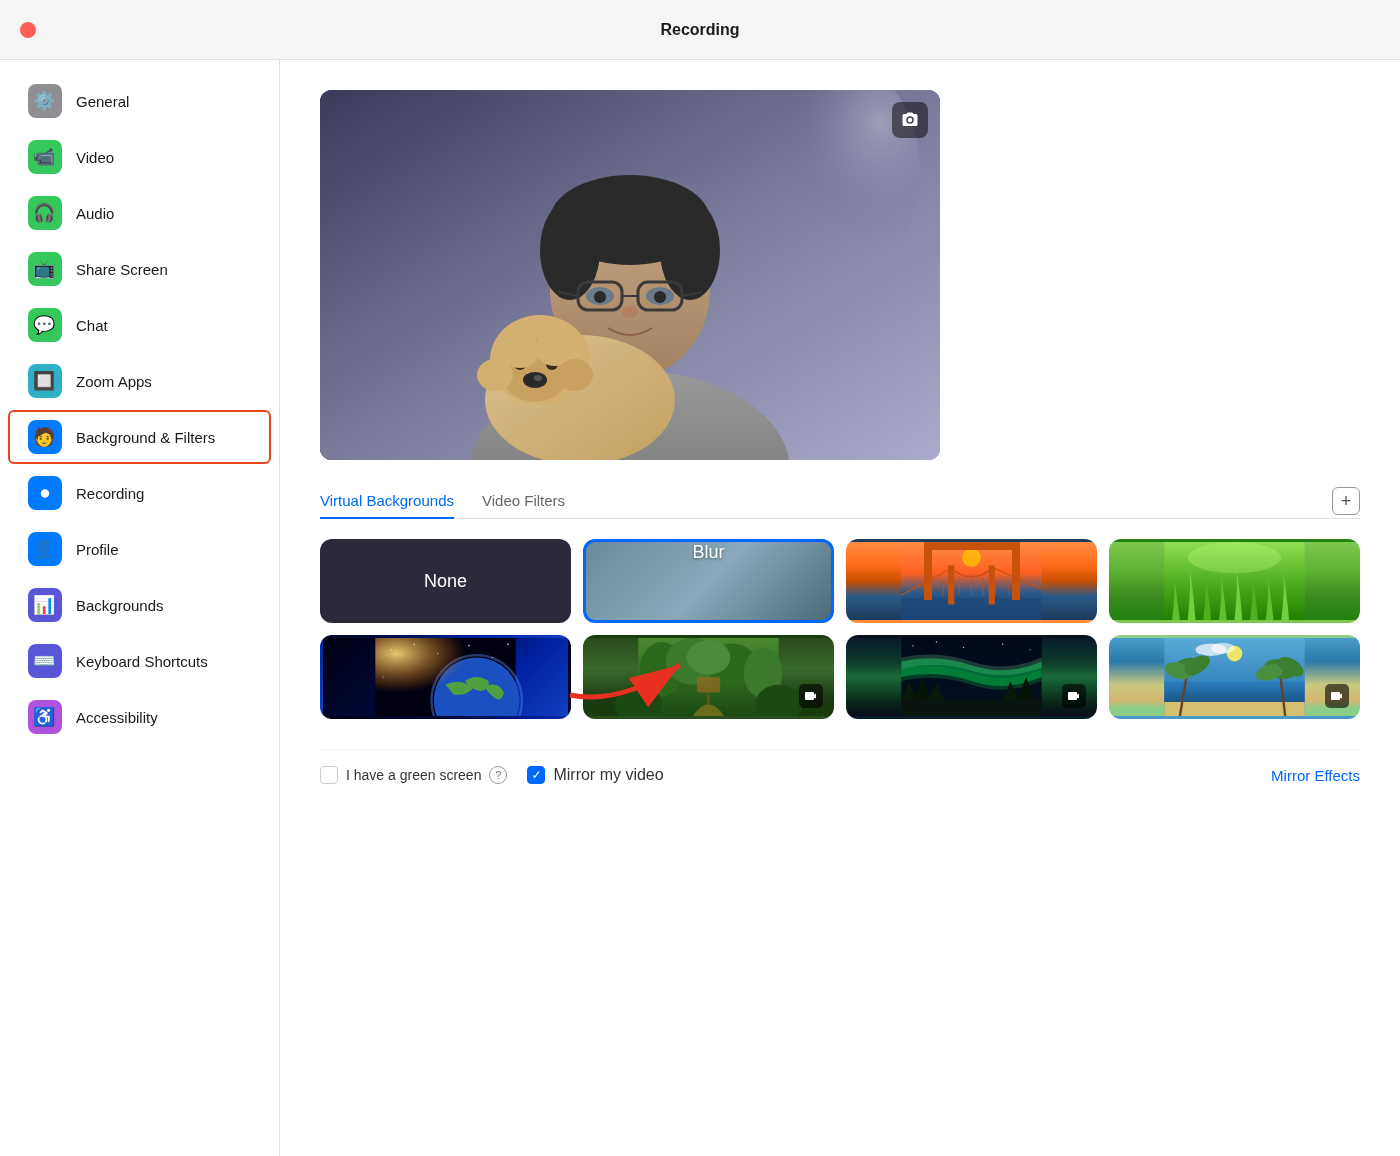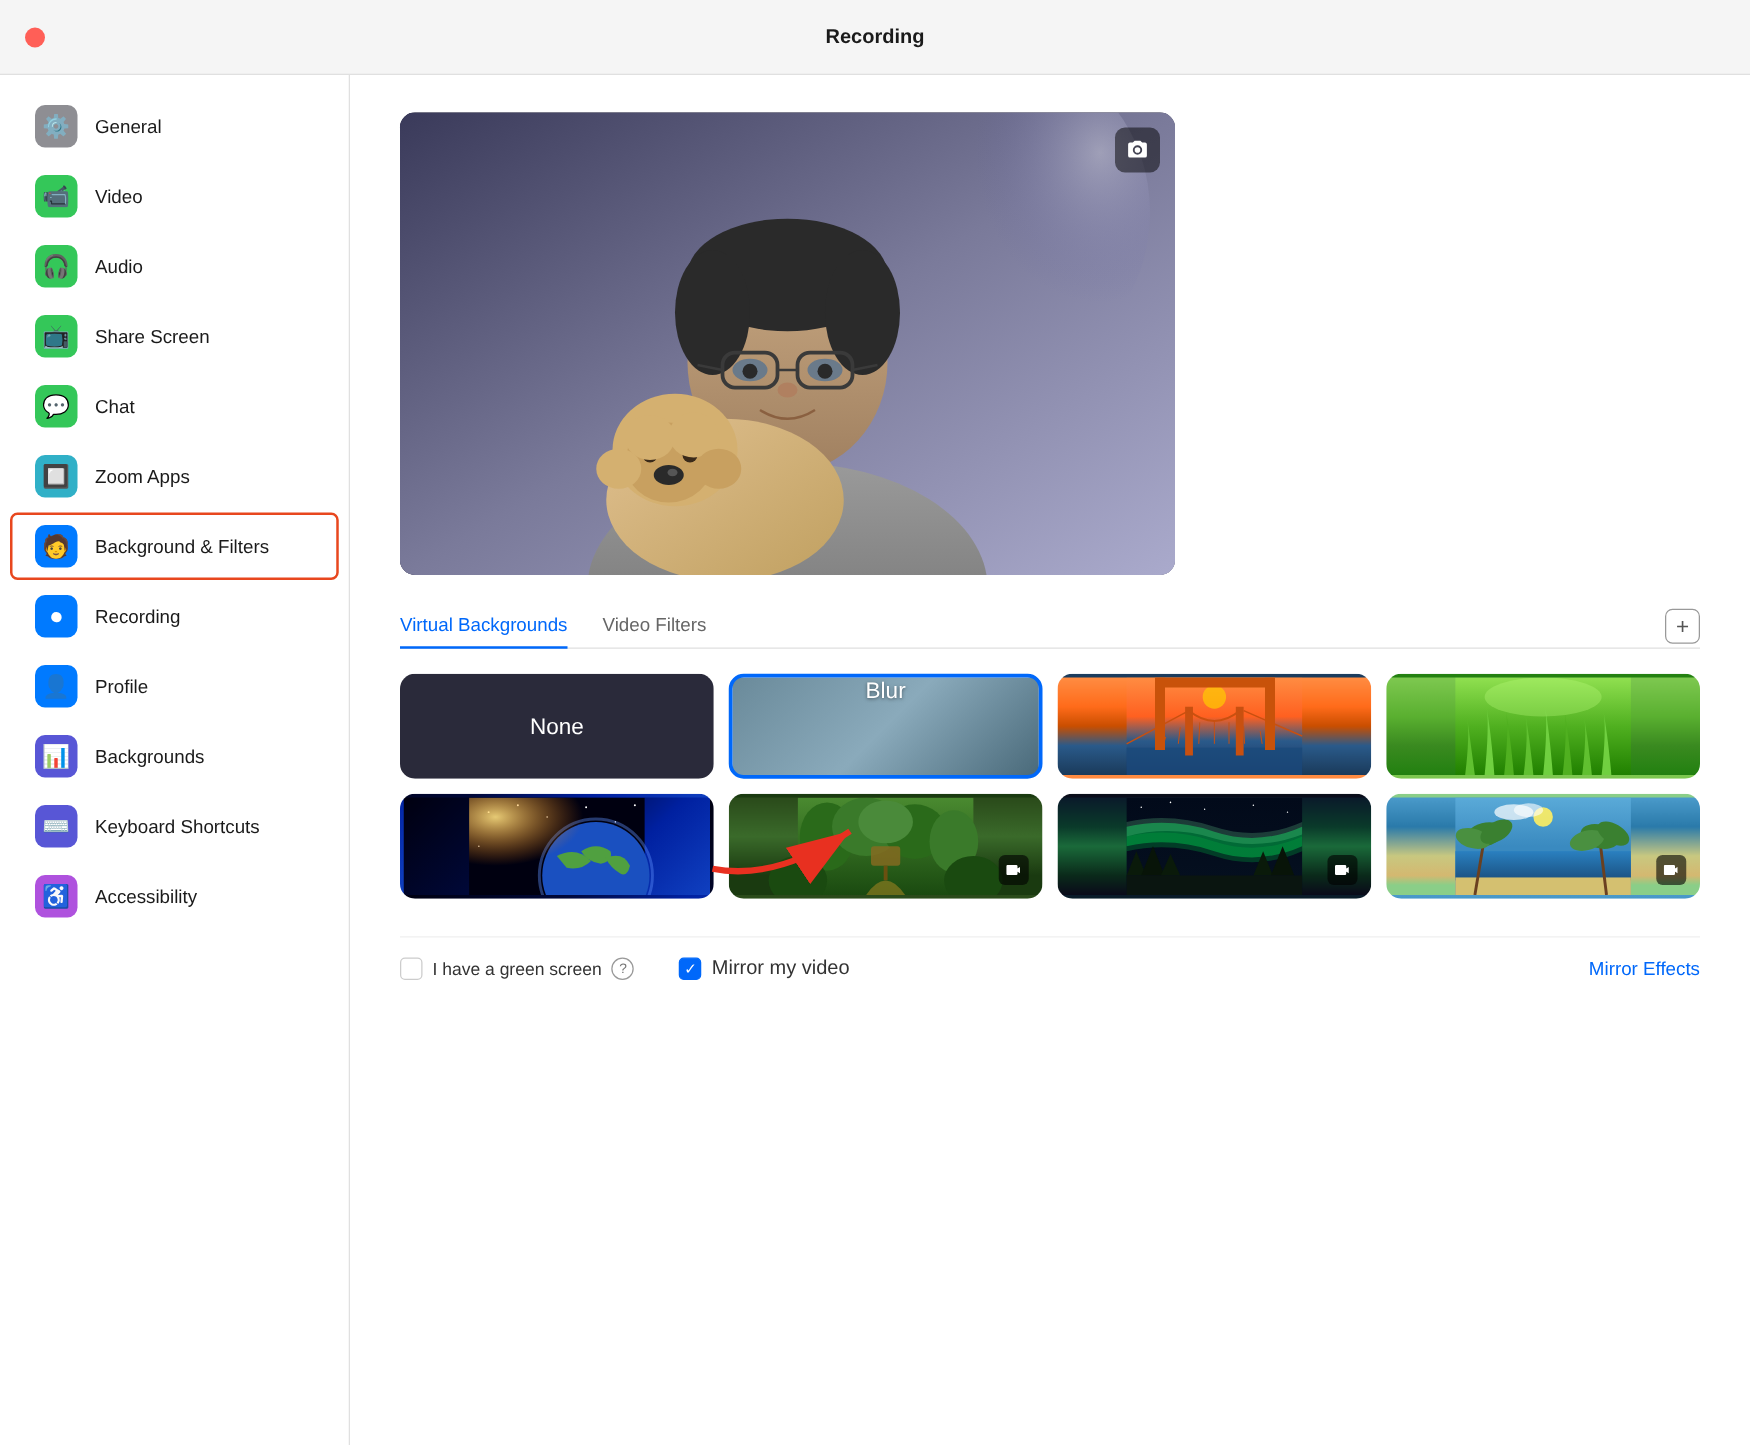--- a/index.html
+++ b/index.html
@@ -262,21 +262,21 @@
       display: flex;
       align-items: center;
       padding: 16px 0;
       border-top: 1px solid #f0f0f0;
       margin-top: 10px;
     }
     .checkbox-group {
       display: flex;
       align-items: center;
       gap: 8px;
-      margin-right: 36px;
+      margin-right: 20px;
     }
     .checkbox {
       width: 18px;
       height: 18px;
       border: 1.5px solid #ccc;
       border-radius: 4px;
       background: white;
       flex-shrink: 0;
     }
     .checkbox.checked {

